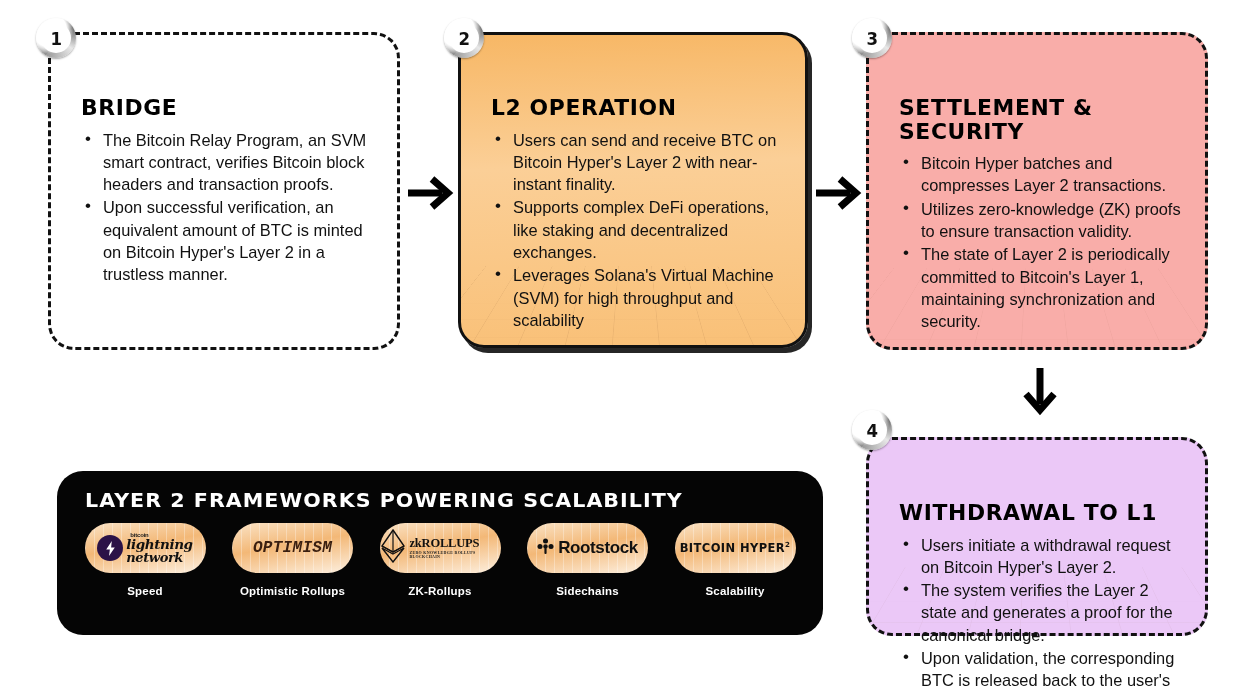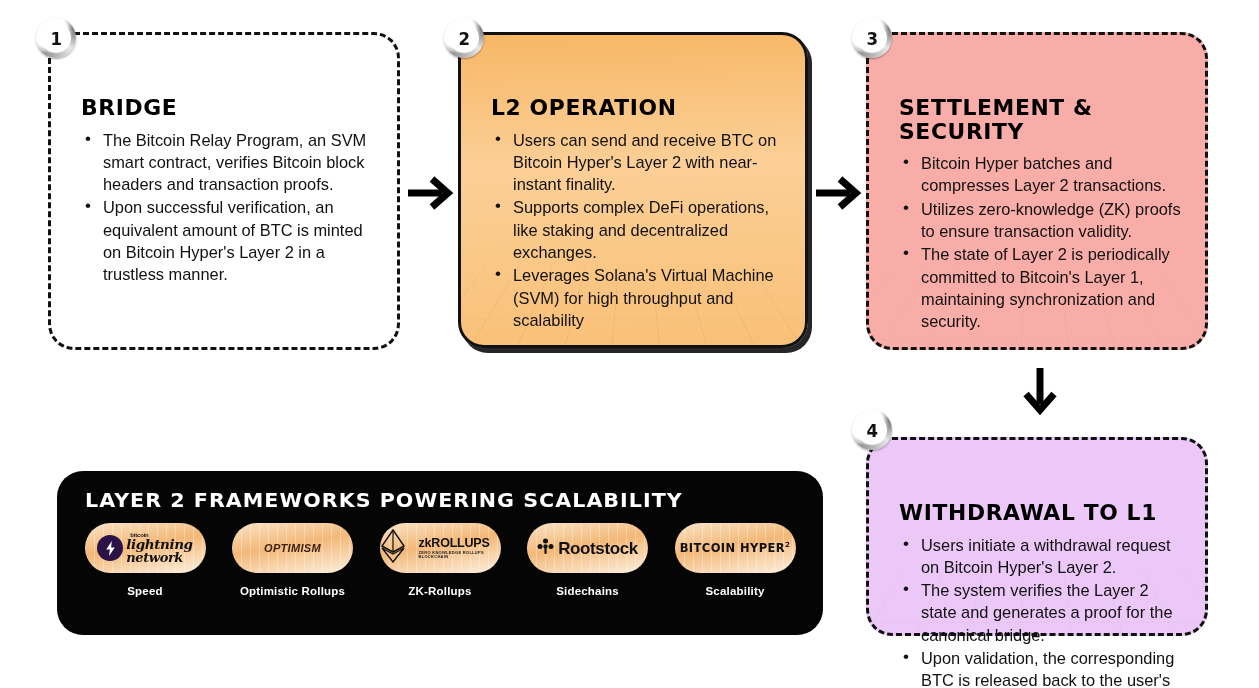--- a/index.html
+++ b/index.html
@@ -158,30 +158,31 @@
   .ln-top { font-size: 6px; font-weight: 700; color: #1a1a1a; margin-left: 4px; letter-spacing: -.2px; }
   .ln-main {
     font-family: "DejaVu Serif", serif;
     font-style: italic; font-weight: 700;
     font-size: 13.5px; color: #111; letter-spacing: -.4px;
   }
   .ln-main.second { font-size: 13px; margin-top: -1px; }
 
   .optimism-text {
     font-style: italic; font-weight: 700;
-    font-size: 11px; color: #3a1f10;
+    font-size: 16px; color: #3a1f10;
     letter-spacing: .3px;
-  }
-  .zk-wrap { display: flex; align-items: center; gap: 13px; }
+    font-family: Liberation Mono, monospace;
+  }
+  .zk-wrap { display: flex; align-items: center; gap: 4px; font-family: Liberation Serif, serif; }
   .zk-diamond svg { width: 26px; height: 34px; }
   .zk-text { display: flex; flex-direction: column; line-height: 1; }
   .zk-main { font-size: 12.5px; font-weight: 700; color: #111; letter-spacing: -.2px; }
   .zk-sub { font-size: 4px; font-weight: 700; color: #222; letter-spacing: .3px; margin-top: 2px; }
 
-  .root-wrap { display: flex; align-items: flex-end; gap: 4px; }
+  .root-wrap { display: flex; align-items: center; gap: 4px; }
   .root-mark svg { width: 17px; height: 17px; }
   .root-text { font-size: 17px; font-weight: 700; color: #111; letter-spacing: -.4px; }
 
   .hyper-text {
     font-family: "DejaVu Sans", sans-serif;
     font-size: 11.5px; font-weight: 700; color: #111;
     letter-spacing: .4px;
   }
   .hyper-text sup { font-size: 7px; }
 </style>

